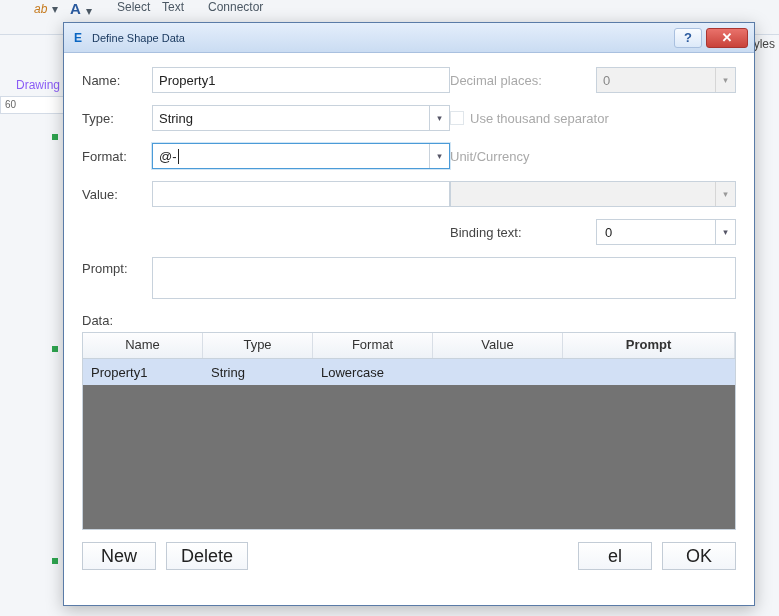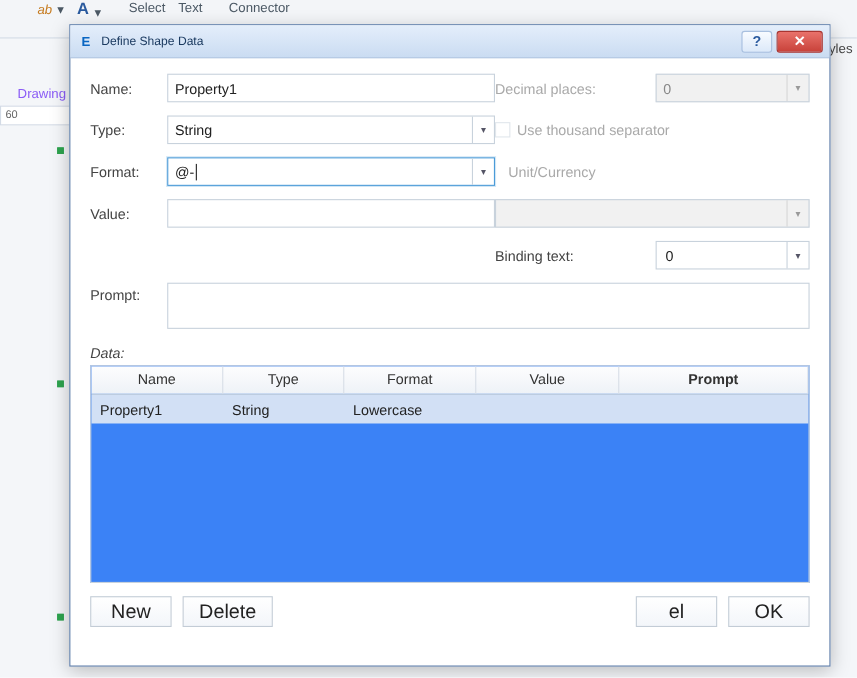--- a/index.html
+++ b/index.html
@@ -193,27 +193,26 @@
 
   .prompt-box {
     border:1px solid #c8d2dc;
     height: 42px;
   }
 
   .section-lbl {
     margin-top: 14px;
     margin-bottom: 4px;
     color:#444;
-    font-style:italic;
   }
 
   .datagrid {
     border:1px solid #c8d2dc;
     height: 198px;
-    background:#3b82f6;
+    background:#737373;
     overflow:hidden;
   }
   .datagrid .hdr {
     display:flex;
     height: 26px;
     background: linear-gradient(#fdfdfe,#eef2f7);
     border-bottom:1px solid #c8d2dc;
   }
   .datagrid .hdr > div {
     border-right:1px solid #d8dee6;
@@ -310,21 +309,21 @@
         <span class="checkbox"></span>
         <span class="lbl disabled">Use thousand separator</span>
       </div>
 
       <div class="lbl">Format:</div>
       <div class="combo focused" style="grid-column:2/4;">
           <span>@-</span>
           <span class="cursor"></span>
           <span class="caret">▾</span>
         </div>
-      <div class="unit-lbl" style="grid-column:4/6;padding-left:12px;">Unit/Currency</div>
+      <div class="unit-lbl" style="grid-column:4/6;">Unit/Currency</div>
 
       <div class="lbl">Value:</div>
       <div class="input" style="grid-column:2/4;">
           <span></span>
         </div>
       <div class="disabled-input" style="grid-column:4/6;">
           <span class="caret">▾</span>
         </div>
 
       <div></div>

